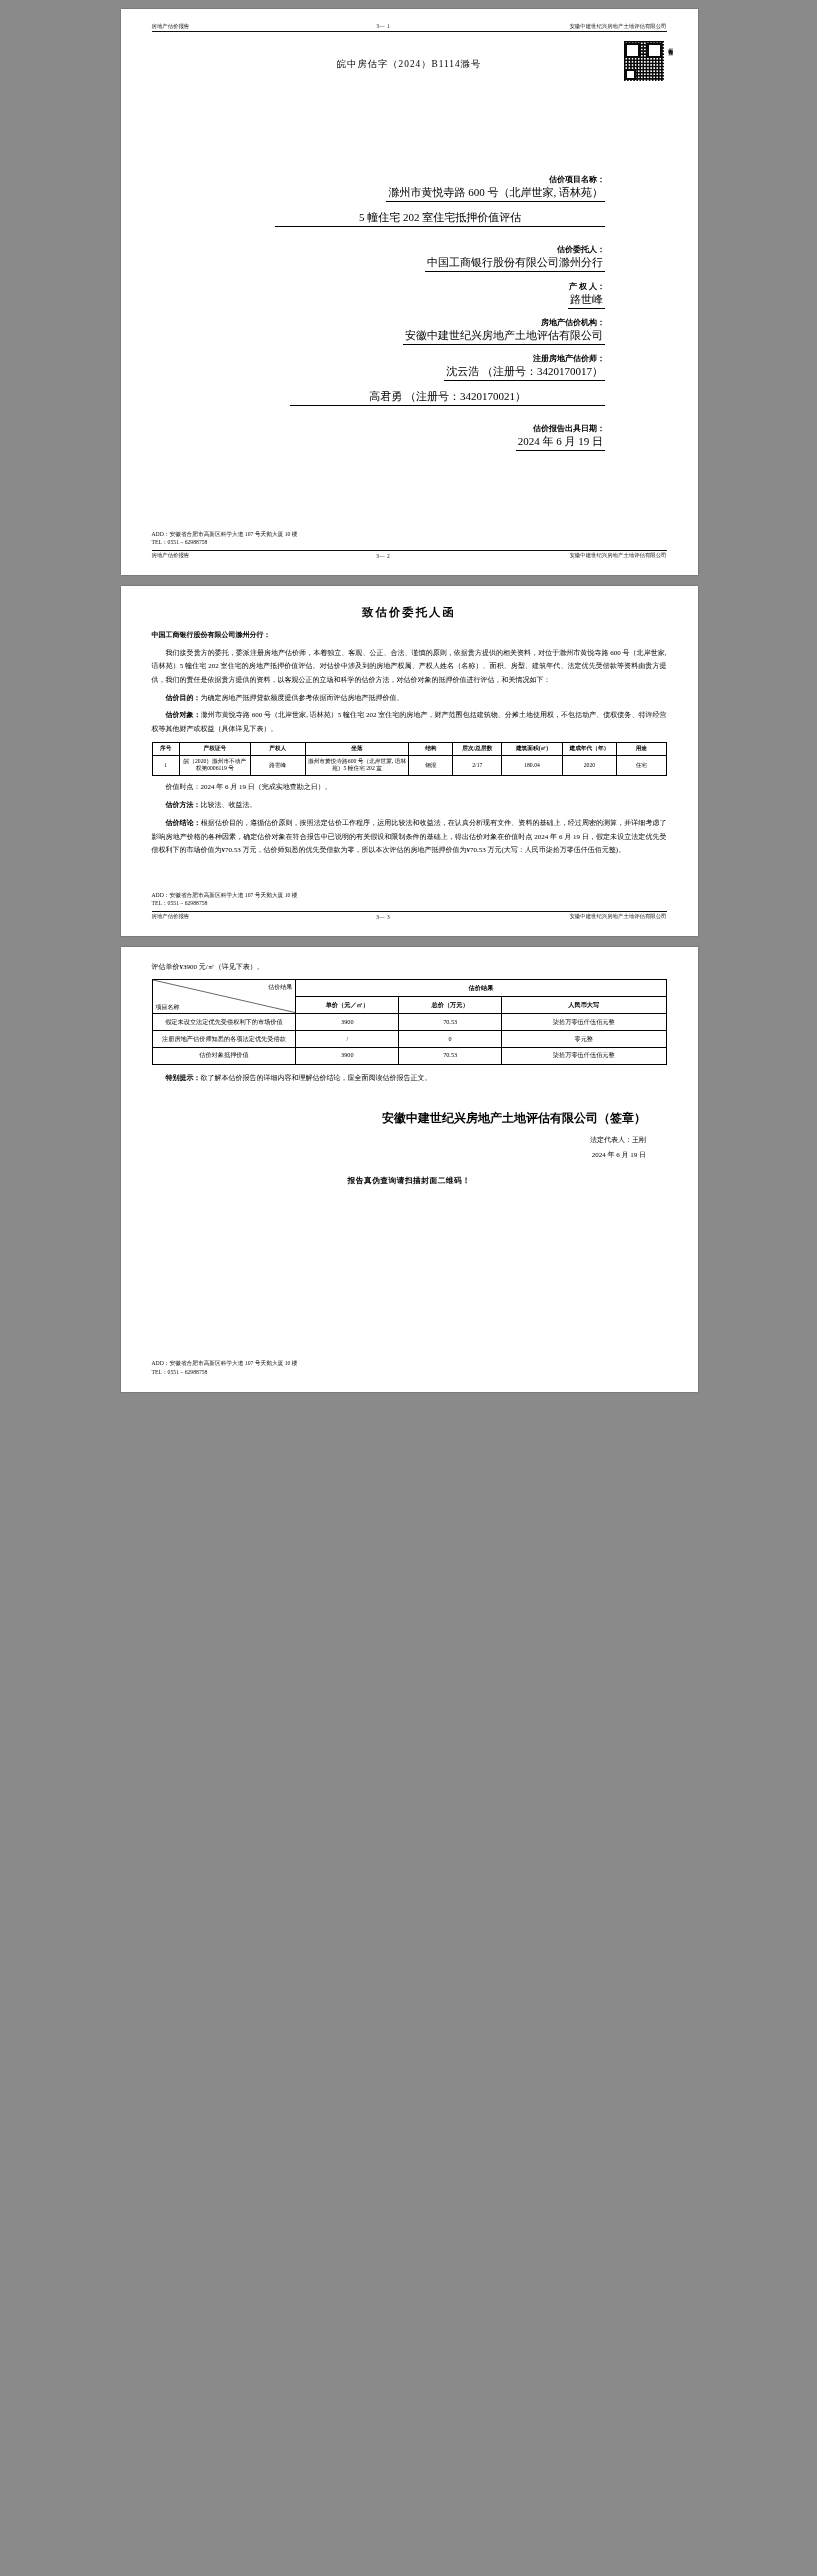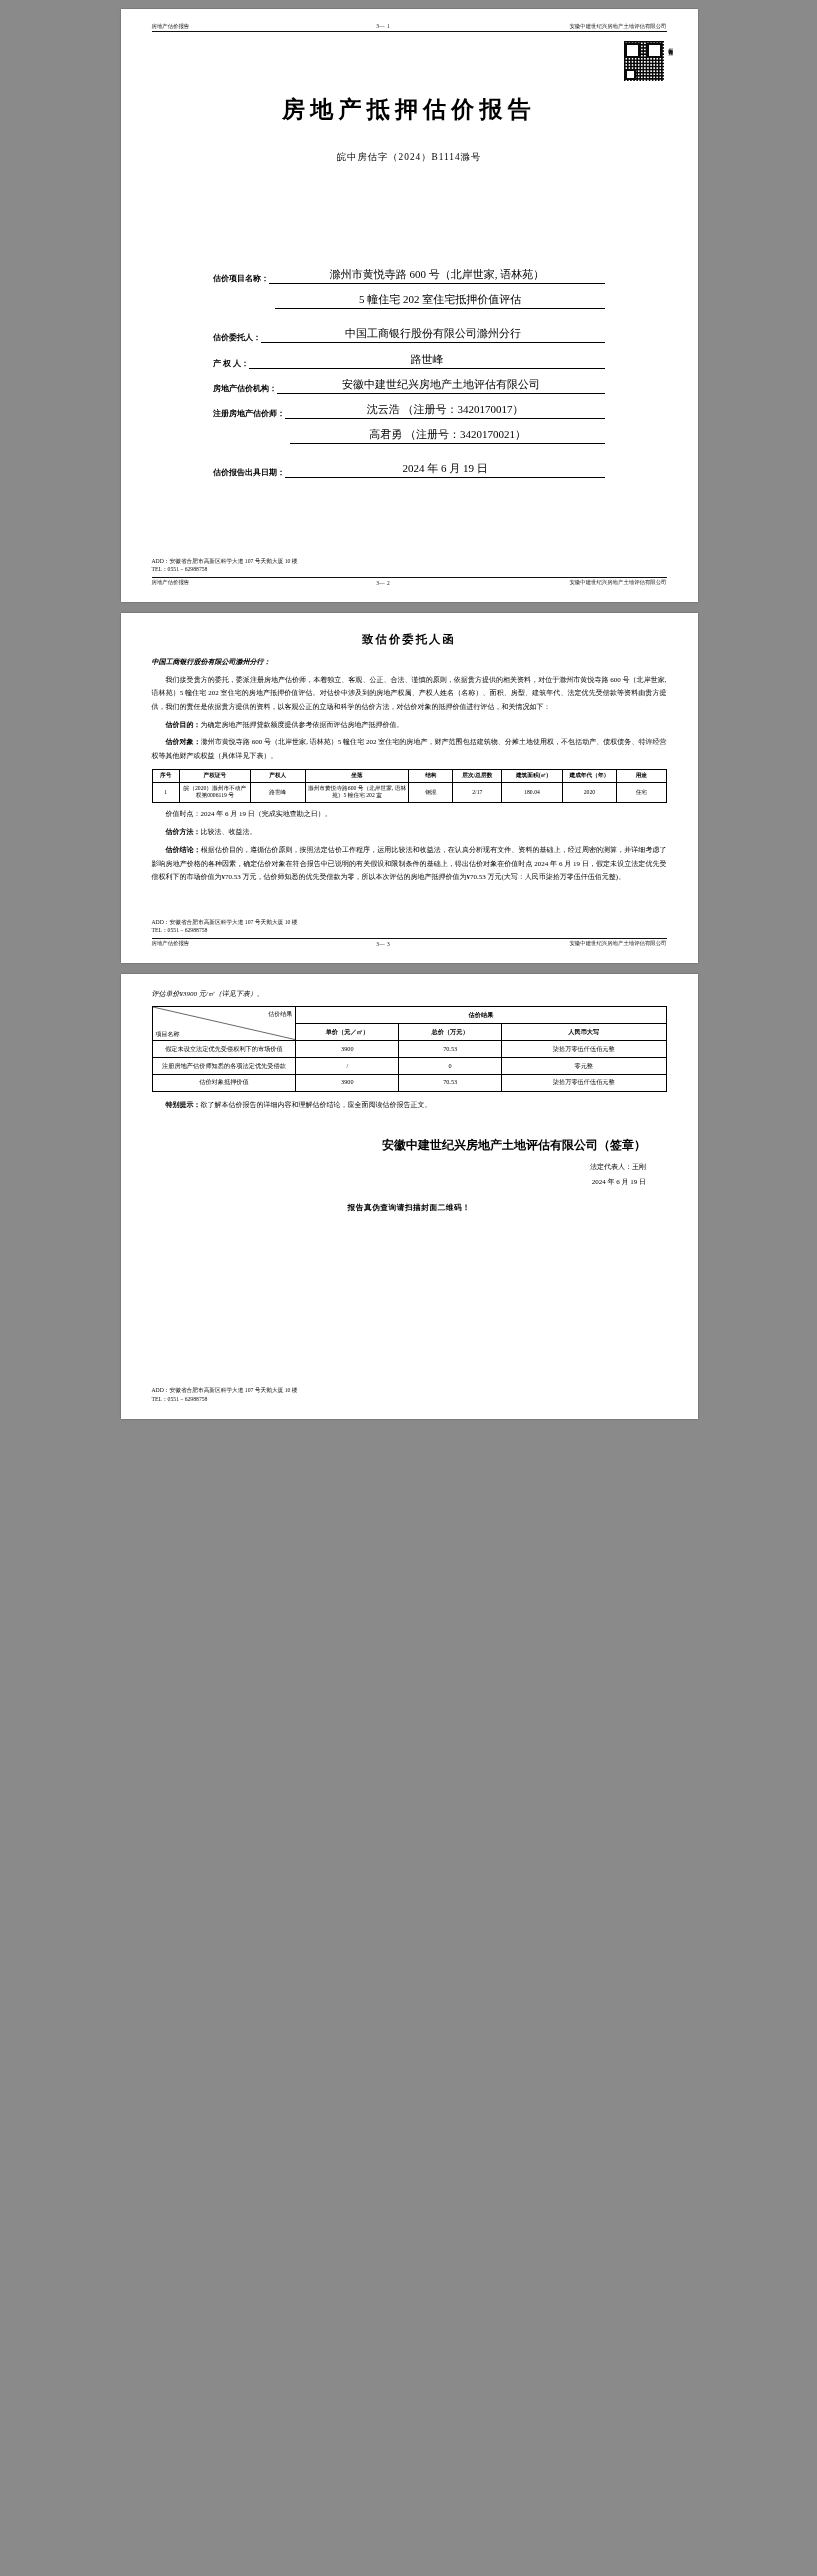--- a/index.html
+++ b/index.html
@@ -117,20 +117,21 @@
   .cover-fields {
     margin: 103px auto 0 auto;
     width: 392px;
     font-size: 8px;
     color: #000;
   }
   .cf-row {
     display: flex;
     align-items: flex-end;
     margin-bottom: 8.2px;
+    flex-direction: column;
   }
   .cf-label {
     font-weight: bold;
     white-space: nowrap;
     font-size: 8px;
   }
   .cf-val {
     flex: 1;
     border-bottom: 0.5px solid #000;
     padding: 0 2.1px 1px 2.1px;
@@ -152,21 +153,21 @@
     margin: 5.2px 0 9.3px 0;
   }
   .para {
     font-size: 7px;
     line-height: 1.95;
     text-indent: 2em;
     margin: 0 0 4.1px 0;
     text-align: justify;
     color: #000;
   }
-  .para.no-indent { text-indent: 0; font-style: italic; }
+  .para.no-indent { text-indent: 0; }
   .b { font-weight: bold; }
   .sec-label { font-weight: bold; }
 
   
   table.tbl {
     width: 100%;
     border-collapse: collapse;
     font-size: 5.7px;
     margin: 5.2px 0 5.2px 0;
   }
@@ -259,21 +260,20 @@
       <span class="right">安徽中建世纪兴房地产土地评估有限公司</span>
     </div>
 
     <div class="qr-area">
       <div class="qr">
           <div class="qr-inner"></div>
         </div>
       <div class="qr-caption">报告真伪查询</div>
     </div>
 
-    <div class="cover-title">房地产抵押估价报告</div>
     <div class="cover-sub">皖中房估字（2024）B1114滁号</div>
 
     <div class="cover-fields">
       <div class="cf-row">
         <span class="cf-label">估价项目名称：</span>
         <span class="cf-val">滁州市黄悦寺路 600 号（北岸世家, 语林苑）</span>
       </div>
       <div class="cf-sub">
         <span class="pad"></span>
         <span class="cf-val">5 幢住宅 202 室住宅抵押价值评估</span>

